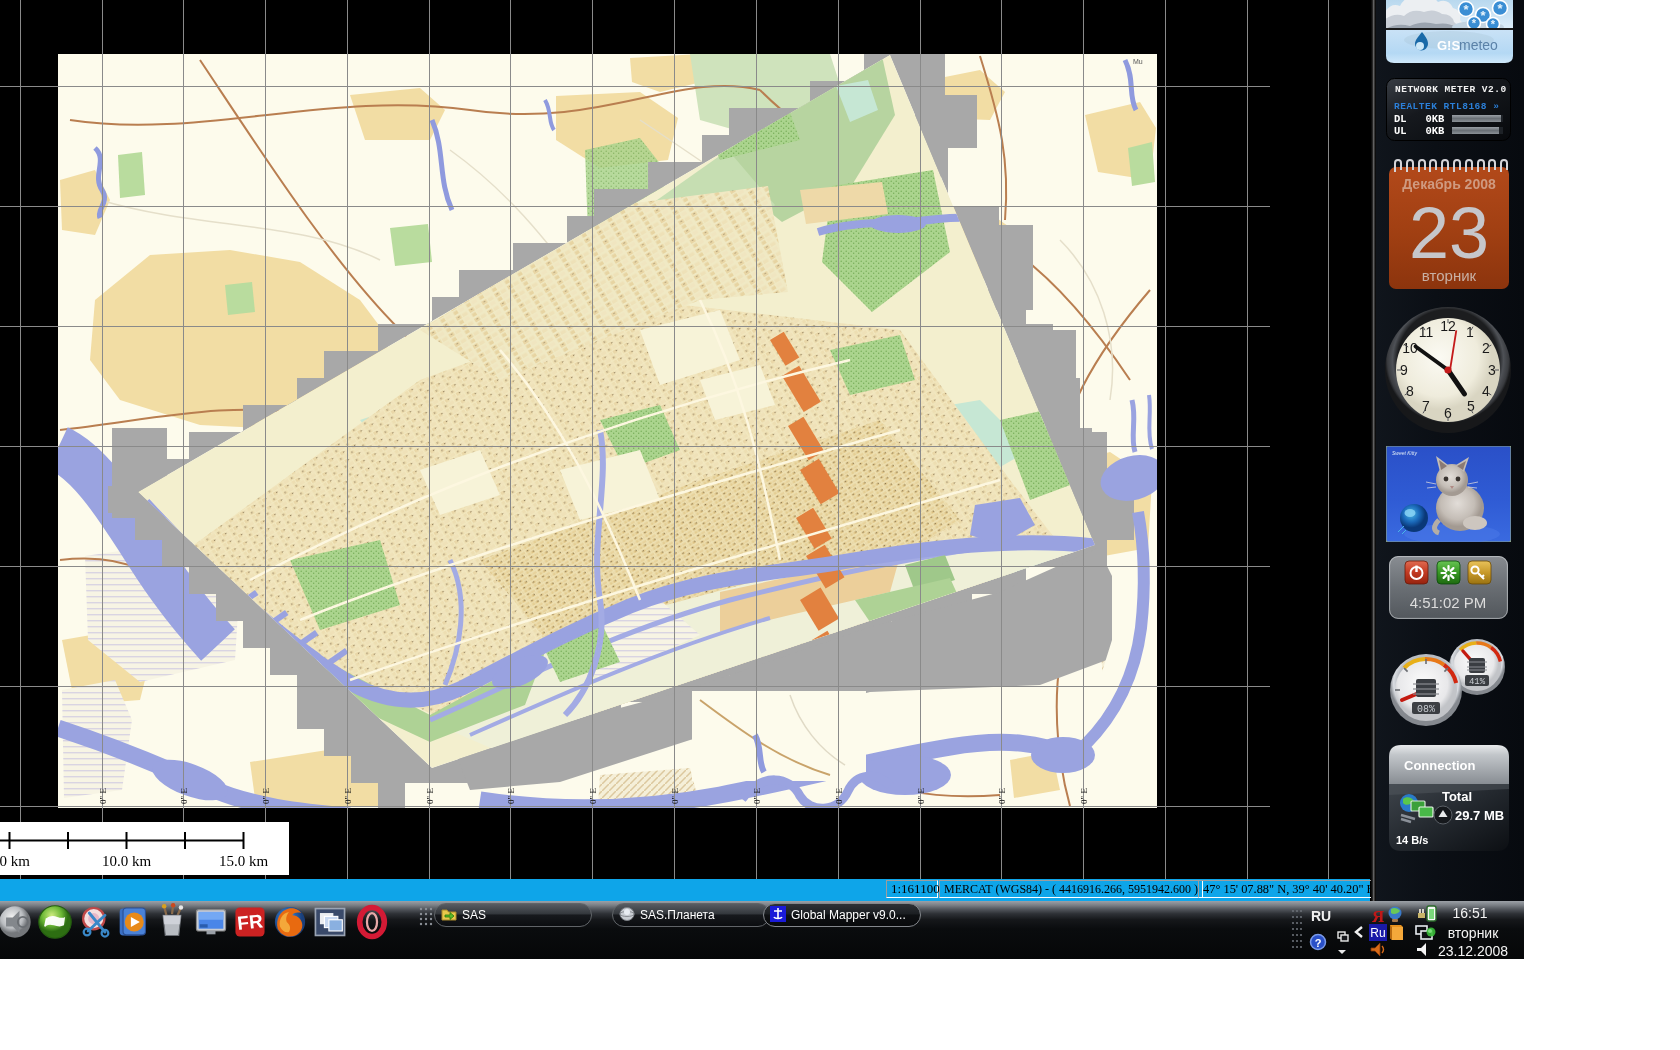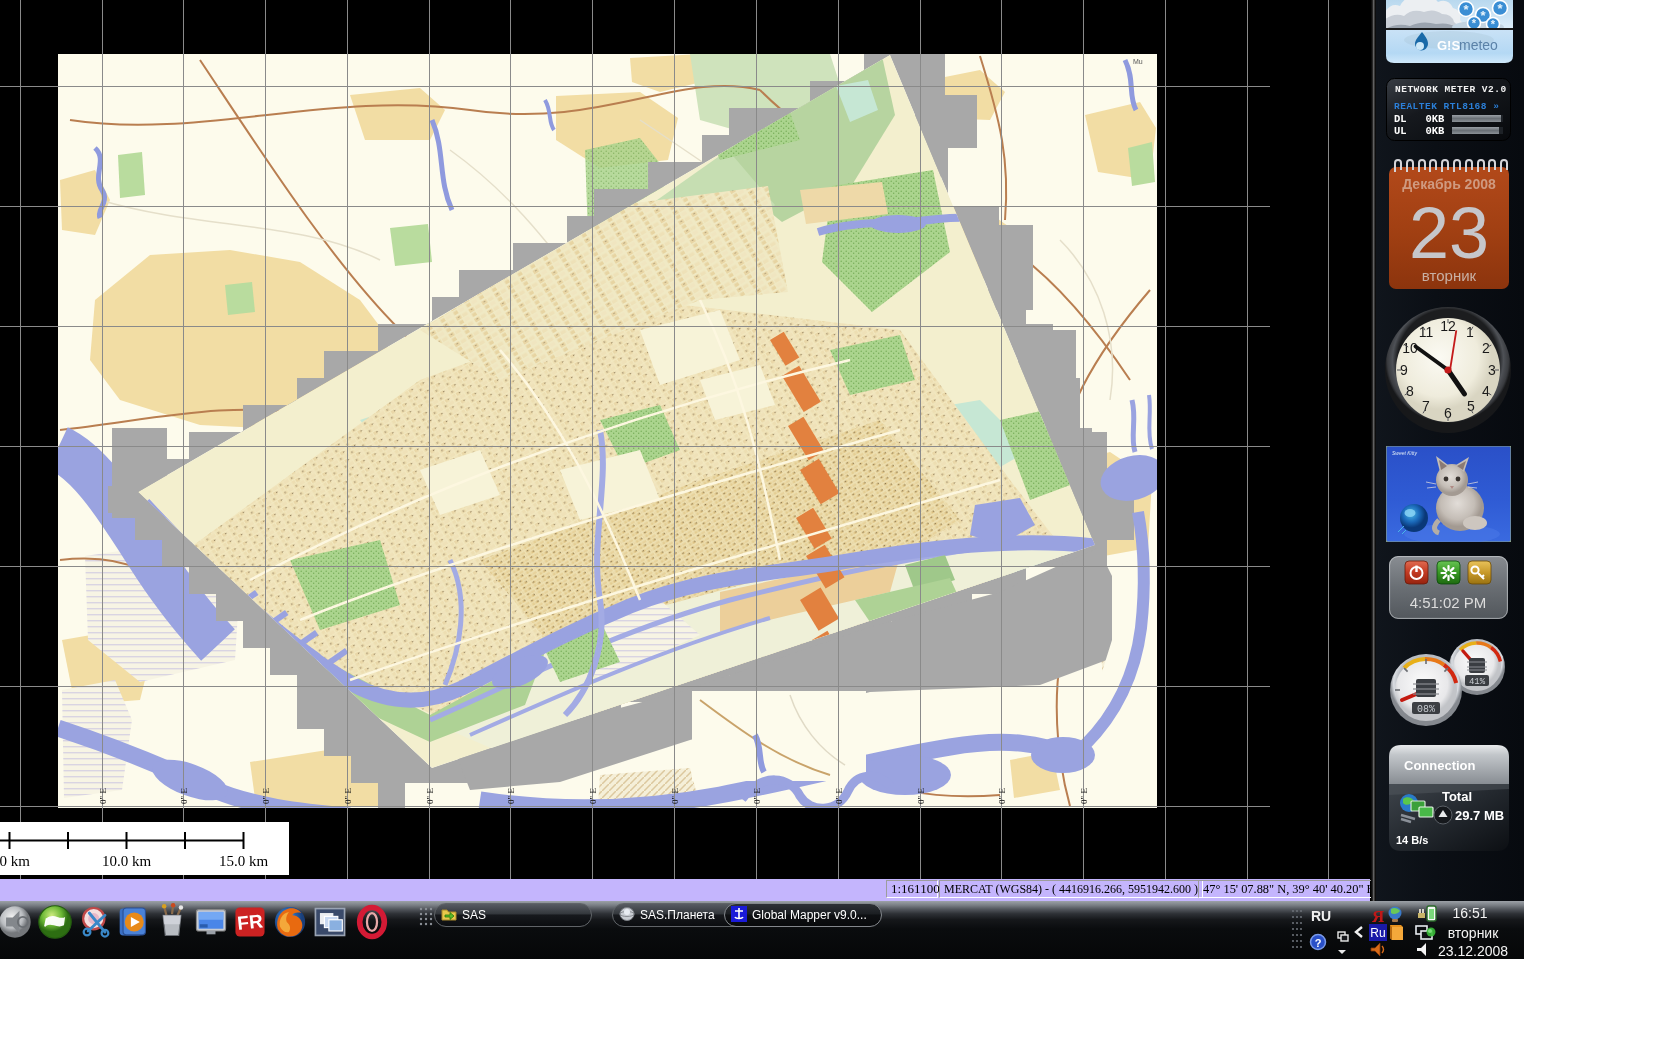--- a/index.html
+++ b/index.html
@@ -1,19 +1,19 @@
 <!DOCTYPE html>
 <html><head><meta charset="utf-8">
 <style>
 html,body{margin:0;padding:0;width:1680px;height:1050px;background:#fff;overflow:hidden;
 font-family:"Liberation Sans",sans-serif}
 #desktop{position:absolute;left:0;top:0;width:1524px;height:959px;background:#000;overflow:hidden}
 #mapwin{position:absolute;left:0;top:0}
 #scalebox{position:absolute;left:0;top:822px;width:289px;height:53px;background:#fff}
-#statusbar{position:absolute;left:0;top:879px;width:1370px;height:34px;background:#c4b5fd;
+#statusbar{position:absolute;left:0;top:879px;width:1370px;height:34px;background:#0ea5e9;
 font-family:"Liberation Serif",serif;font-size:13px;color:#000}
 .sbox{position:absolute;top:1px;height:16px;border:1px solid #9d9d9d;border-right-color:#fff;border-bottom-color:#fff;
 padding:0 4px;line-height:16px;white-space:nowrap}
 #taskbar{position:absolute;left:0;top:901px;width:1524px;height:58px;
 background:linear-gradient(#9ca1a7 0%,#7b8086 7%,#53575d 14%,#2e3136 22%,#16181b 32%,#0a0c0e 48%,#060708 100%)}
 #sidebar{position:absolute;left:1376px;top:0;width:148px;height:901px;
 background:linear-gradient(90deg,#10151c,#0b0f15 40%,#070a0f)}
 #sbedge{position:absolute;left:1371px;top:0;width:5px;height:901px;
 background:linear-gradient(90deg,#000 0%,#333 40%,#777 55%,#222 75%,#000)}
 .g{position:absolute}
@@ -758,19 +758,19 @@
 <span class="ic"><svg width="16" height="16">
             <path d="M1,4 L6,4 L7.5,6 L15,6 L15,14 L1,14 Z" fill="#e8c84a" stroke="#a8882a" stroke-width="1"></path>
             <path d="M4,9 L9,9 L9,6.5 L13,10 L9,13.5 L9,11 L4,11 Z" fill="#5ab82a" stroke="#2a7a0a" stroke-width="0.8"></path>
           </svg></span>SAS</div>
 <div class="tbtn" style="left:612px;width:156px">
 <span class="ic"><svg width="16" height="16">
             <ellipse cx="8" cy="8" rx="7" ry="6.5" fill="#c8ccd2" stroke="#7a7e84" stroke-width="1"></ellipse>
             <ellipse cx="8" cy="8" rx="7" ry="2.5" fill="none" stroke="#8a8e94" stroke-width="1"></ellipse>
             <circle cx="8" cy="6" r="3" fill="#e8ecf2"></circle>
           </svg></span>SAS.Планета</div>
-<div class="tbtn" style="left:724px;width:156px;background:linear-gradient(#2e3136,#1b1e22 45%,#0e1013 50%,#08090b);border-color:#83878c">
+<div class="tbtn" style="left:763px;width:156px;background:linear-gradient(#2e3136,#1b1e22 45%,#0e1013 50%,#08090b);border-color:#83878c">
 <span class="ic"><svg width="16" height="16">
             <rect width="16" height="16" fill="#1a1ad8"></rect>
             <path d="M8,2 L8,13 M4,5 L12,5 M4,11 C5,13 11,13 12,11" stroke="#fff" stroke-width="1.6" fill="none"></path>
           </svg></span>Global Mapper v9.0...</div>
 </div>
 </div>
 
 </body></html>

